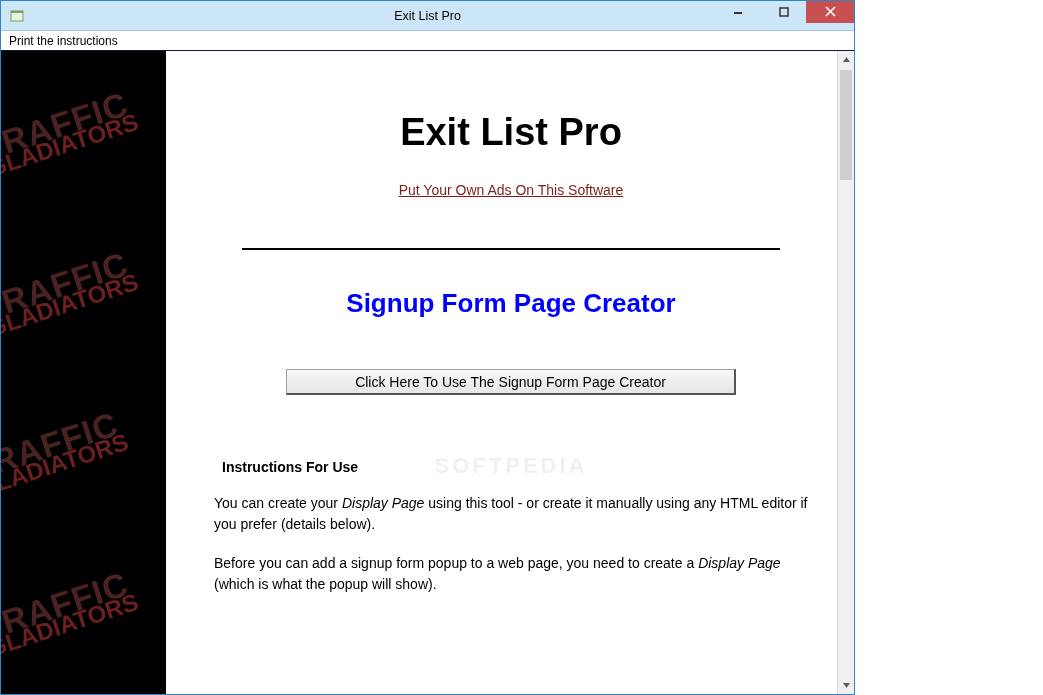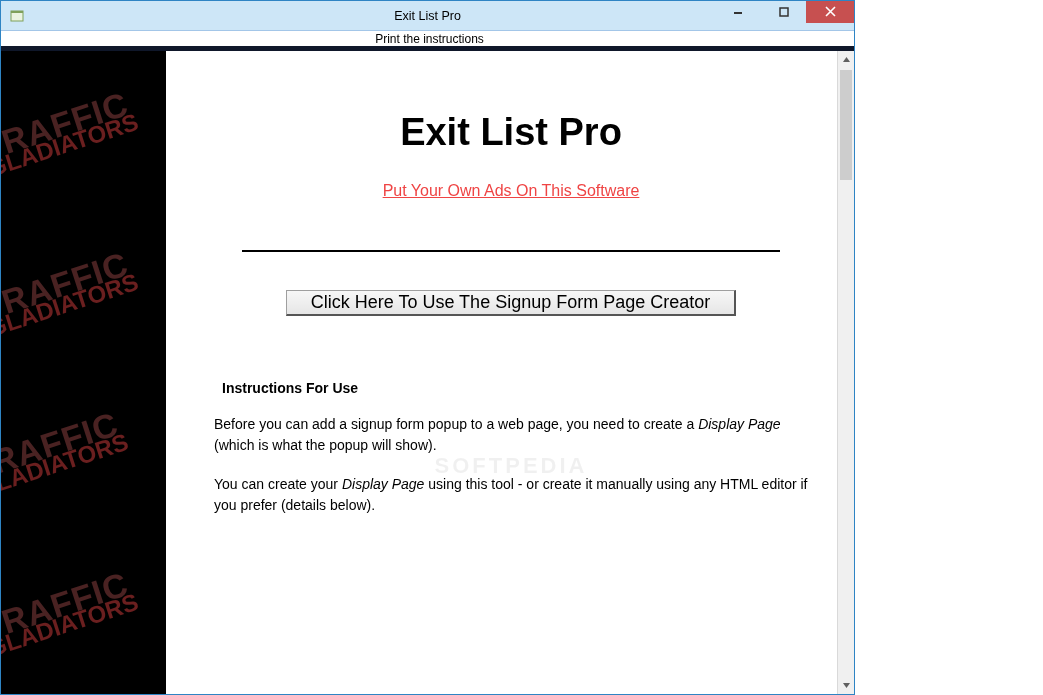--- a/index.html
+++ b/index.html
@@ -9,38 +9,38 @@
 
 .titlebar { height: 30px; background: #cde6f7; border-bottom: 1px solid #a3c6e8; display: flex; align-items: center; position: relative; }
 .titlebar-icon { width: 16px; height: 16px; margin-left: 8px; display: inline-block; }
 .titlebar-title { position: absolute; left: 0; right: 0; text-align: center; font-size: 12.5px; color: #000; pointer-events: none; }
 .window-controls { margin-left: auto; display: flex; height: 22px; margin-top: -8px; }
 .win-btn { width: 46px; height: 22px; display: flex; align-items: center; justify-content: center; background: #cde6f7; border-left: 1px solid rgba(0,0,0,0.0); cursor: default; }
 .win-btn.min, .win-btn.max { background: #cde6f7; }
 .win-btn.close { background: #c75050; width: 48px; }
 .win-btn svg { display: block; }
 
-.menubar { height: 20px; background: #fff; border-bottom: 5px solid #0f172a; display: flex; align-items: center; padding-left: 4px; justify-content: center; }
+.menubar { height: 20px; background: #fff; border-bottom: 1px solid #0f172a; display: flex; align-items: center; padding-left: 4px; }
 .menu-item { font-size: 12px; color: #000; padding: 1px 4px; cursor: default; }
 
 .client-area { flex: 1; display: flex; background: #fff; border-top: 0; position: relative; }
 .viewport { flex: 1; background: #000; position: relative; overflow: hidden; }
 
 .watermark-layer { position: absolute; inset: 0; pointer-events: none; overflow: hidden; }
 .wm { position: absolute; transform: rotate(-18deg); font-family: Arial, sans-serif; font-weight: 900; white-space: nowrap; line-height: 0.85; user-select: none; }
 .wm .l1 { font-size: 34px; color: #4a2222; letter-spacing: 1px; }
 .wm .l2 { font-size: 24px; color: #6b1f1f; letter-spacing: 0px; margin-top: -4px; }
 
 .page { position: absolute; left: 165px; top: 0; width: 690px; min-height: 100%; background: #fff; padding: 28px 48px 8px 48px; }
 .page h1 { font-family: Verdana, Arial, sans-serif; font-size: 38px; font-weight: bold; color: #000; text-align: center; margin-top: 32px; margin-bottom: 28px; }
 .subtitle { font-family: Verdana, Arial, sans-serif; font-size: 15px; color: #000; text-align: center; margin-bottom: 18px; }
-.ads-link { font-family: Verdana, Arial, sans-serif; font-size: 16px; color: #ef4444; text-align: center; text-decoration: underline; margin-bottom: 50px; display: block; cursor: pointer; }
+.ads-link { font-family: Verdana, Arial, sans-serif; font-size: 14px; color: #7f1d1d; text-align: center; text-decoration: underline; margin-bottom: 50px; display: block; cursor: pointer; }
 .hr { border: none; border-top: 2px solid #000; margin: 0 28px 38px 28px; }
 .section-title { font-family: Verdana, Arial, sans-serif; font-size: 26px; font-weight: bold; color: #0000ff; text-align: center; margin-bottom: 50px; }
-.creator-button { display: block; margin: 0 auto 64px auto; width: 450px; height: 26px; font-family: Arial, sans-serif; font-size: 18px; color: #000; background: linear-gradient(#f7f7f7,#e6e6e6); border: 1px solid #9f9f9f; border-right: 2px solid #555; border-bottom: 2px solid #555; cursor: default; }
+.creator-button { display: block; margin: 0 auto 64px auto; width: 450px; height: 26px; font-family: Arial, sans-serif; font-size: 14px; color: #000; background: linear-gradient(#f7f7f7,#e6e6e6); border: 1px solid #9f9f9f; border-right: 2px solid #555; border-bottom: 2px solid #555; cursor: default; }
 .instr-head { font-family: Verdana, Arial, sans-serif; font-size: 14px; font-weight: bold; color: #000; margin-bottom: 18px; padding-left: 8px; }
 .body-text { font-family: Verdana, Arial, sans-serif; font-size: 14px; color: #000; line-height: 1.5; margin-bottom: 18px; }
 .body-text .ital { font-style: italic; }
 
 .vscrollbar { width: 17px; background: #f0f0f0; border-left: 1px solid #d9d9d9; display: flex; flex-direction: column; }
 .sb-btn { height: 17px; display: flex; align-items: center; justify-content: center; background: #f0f0f0; }
 .sb-track { flex: 1; position: relative; background: #f0f0f0; }
 .sb-thumb { position: absolute; left: 2px; right: 2px; top: 2px; height: 110px; background: #cdcdcd; border-radius: 0; }
 
 .softpedia-wm { position: absolute; left: 50%; top: 402px; transform: translateX(-50%); font-family: Arial, sans-serif; font-size: 22px; font-weight: bold; color: rgba(0,0,0,0.06); letter-spacing: 3px; pointer-events: none; }
@@ -116,29 +116,30 @@
         <div class="wm" style="right:-60px; top:540px;">
             <div class="l1">TRAFFIC</div>
             <div class="l2">GLADIATORS</div>
           </div>
       </div>
 
       <div class="page">
         <h1>Exit List Pro</h1>
         <a class="ads-link">Put Your Own Ads On This Software</a>
         <hr class="hr">
+        <div class="section-title">Signup Form Page Creator</div>
         <button class="creator-button">Click Here To Use The Signup Form Page Creator</button>
 
         <div class="instr-head">Instructions For Use</div>
 
         <div class="body-text">
-          <span>Before you can add a signup form popup to a web page, you need to create a </span><span class="ital">Display Page</span><span> (which is what the popup will show).</span>
+          <span>You can create your </span><span class="ital">Display Page</span><span> using this tool - or create it manually using any HTML editor if you prefer (details below).</span>
         </div>
         <div class="body-text">
-          <span>You can create your </span><span class="ital">Display Page</span><span> using this tool - or create it manually using any HTML editor if you prefer (details below).</span>
+          <span>Before you can add a signup form popup to a web page, you need to create a </span><span class="ital">Display Page</span><span> (which is what the popup will show).</span>
         </div>
 
         <div class="softpedia-wm">SOFTPEDIA</div>
       </div>
 
     </div>
 
     <div class="vscrollbar">
       <div class="sb-btn">
         <svg width="9" height="9" viewBox="0 0 9 9">

